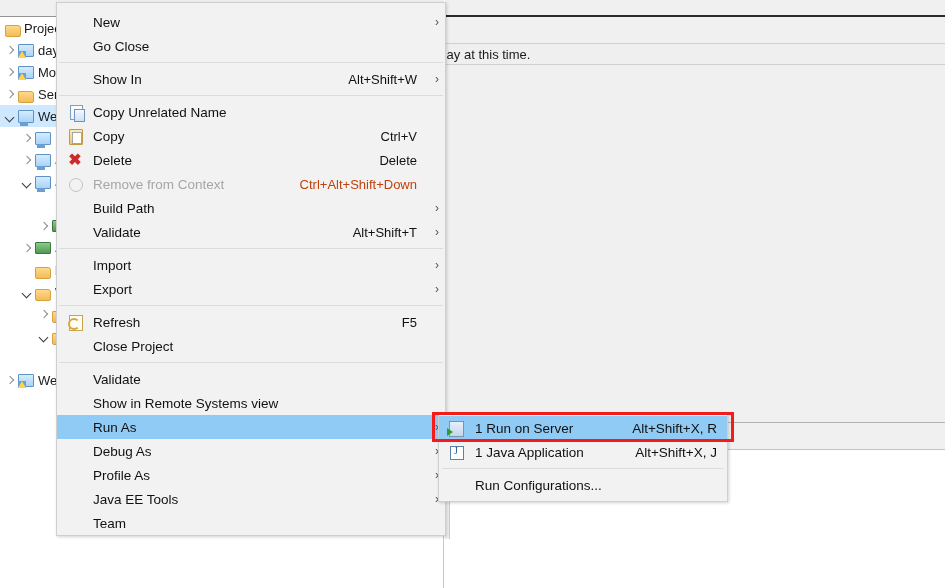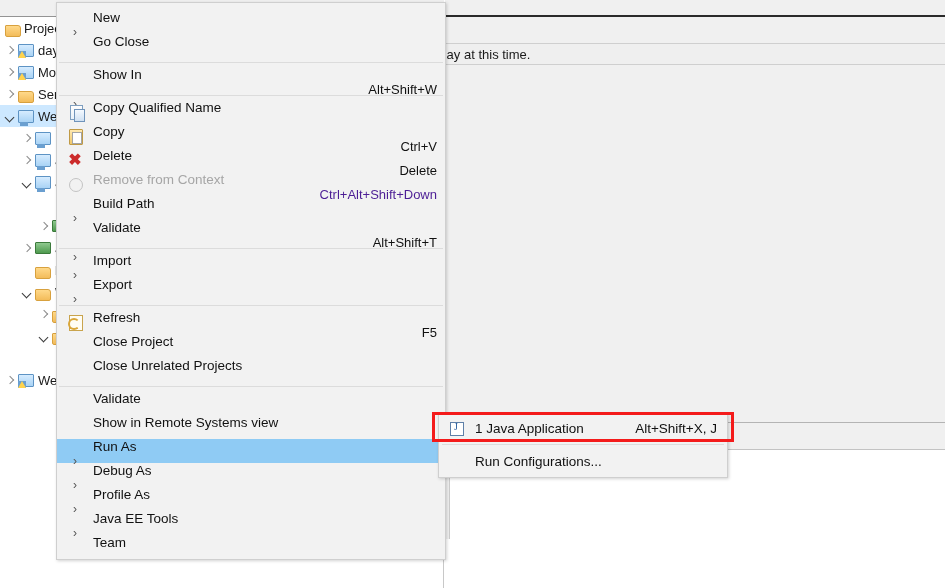--- a/index.html
+++ b/index.html
@@ -237,46 +237,45 @@
     border: 1px solid #cfcfcf;
     box-sizing: border-box;
     box-shadow: 1px 1px 3px rgba(0,0,0,0.18);
     padding: 7px 0 0 0;
     z-index: 40;
   }
   .mi {
     position: relative;
     height: 24px;
     display: flex;
-    align-items: flex-start;
+    align-items: center;
     box-sizing: border-box;
     padding: 0 6px 0 0;
     font-size: 13.5px;
     color: #111;
     white-space: nowrap;
-    flex-direction: column;
   }
   .mi.hl { background: #8fcbf4; }
   .mi.disabled { color: #a6a6a6; }
   .mi-icon {
     position: absolute;
     left: 10px; top: 4px;
     width: 16px; height: 16px;
   }
   .mi-label {
     margin-left: 36px;
     flex: 0 0 auto;
   }
   .mi-accel {
     margin-left: auto;
     font-size: 13px;
     color: #111;
     padding-right: 2px;
   }
-  .mi.disabled .mi-accel { color:#4c1d95; }
+  .mi.disabled .mi-accel { color:#c2410c; }
   .mi-arrow {
     width: 14px;
     text-align: right;
     font-size: 12px;
     color: #555;
     flex: 0 0 auto;
     margin-left: 6px;
   }
   .mi-arrow.noarrow { color: transparent; }
   .mi-sep {
@@ -545,21 +544,21 @@
     <div class="mi">
       <span class="mi-label">Show In</span>
       <span class="mi-accel">Alt+Shift+W</span>
       <span class="mi-arrow">›</span>
     </div>
     <div class="mi-sep"></div>
     <div class="mi">
       <span class="mi-icon">
         <span class="g-copyq"></span>
       </span>
-      <span class="mi-label">Copy Qualified Name</span>
+      <span class="mi-label">Copy Unrelated Name</span>
       <span class="mi-accel"></span>
       <span class="mi-arrow noarrow">›</span>
     </div>
     <div class="mi">
       <span class="mi-icon">
         <span class="g-paste"></span>
       </span>
       <span class="mi-label">Copy</span>
       <span class="mi-accel">Ctrl+V</span>
       <span class="mi-arrow noarrow">›</span>
@@ -608,25 +607,20 @@
       </span>
       <span class="mi-label">Refresh</span>
       <span class="mi-accel">F5</span>
       <span class="mi-arrow noarrow">›</span>
     </div>
     <div class="mi">
       <span class="mi-label">Close Project</span>
       <span class="mi-accel"></span>
       <span class="mi-arrow noarrow">›</span>
     </div>
-    <div class="mi">
-      <span class="mi-label">Close Unrelated Projects</span>
-      <span class="mi-accel"></span>
-      <span class="mi-arrow noarrow">›</span>
-    </div>
     <div class="mi-sep"></div>
     <div class="mi">
       <span class="mi-label">Validate</span>
       <span class="mi-accel"></span>
       <span class="mi-arrow noarrow">›</span>
     </div>
     <div class="mi">
       <span class="mi-label">Show in Remote Systems view</span>
       <span class="mi-accel"></span>
       <span class="mi-arrow noarrow">›</span>
@@ -651,20 +645,27 @@
       <span class="mi-accel"></span>
       <span class="mi-arrow">›</span>
     </div>
     <div class="mi">
       <span class="mi-label">Team</span>
       <span class="mi-accel"></span>
     </div>
   </div>
 
 <div id="sub-menu">
+    <div class="smi hl">
+      <span class="smi-icon">
+        <span class="g-server"></span>
+      </span>
+      <span class="smi-label">1 Run on Server</span>
+      <span class="smi-accel">Alt+Shift+X, R</span>
+    </div>
     <div class="smi">
       <span class="smi-icon">
         <span class="g-japp"></span>
       </span>
       <span class="smi-label">1 Java Application</span>
       <span class="smi-accel">Alt+Shift+X, J</span>
     </div>
     <div class="smi-sep"></div>
     <div class="smi">
       <span class="smi-label">Run Configurations...</span>

